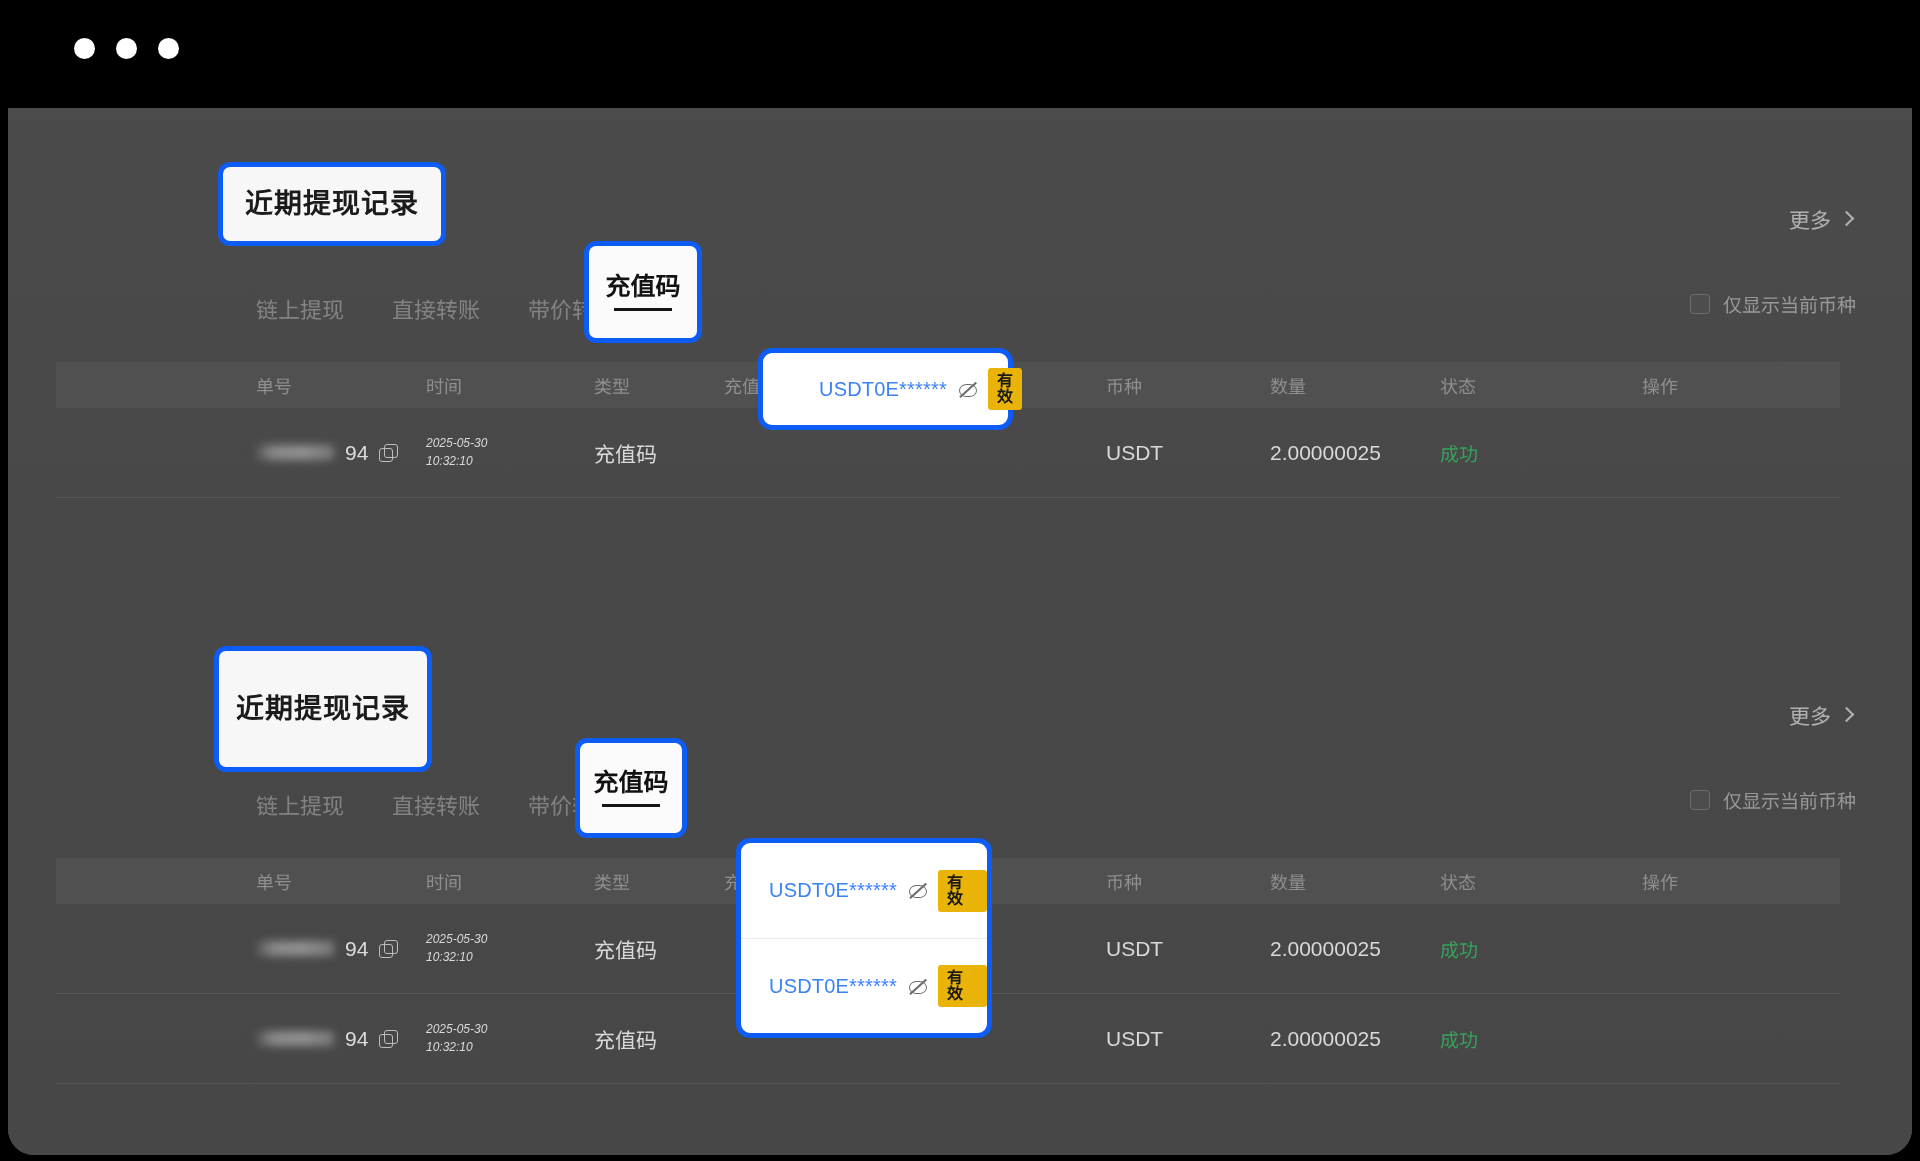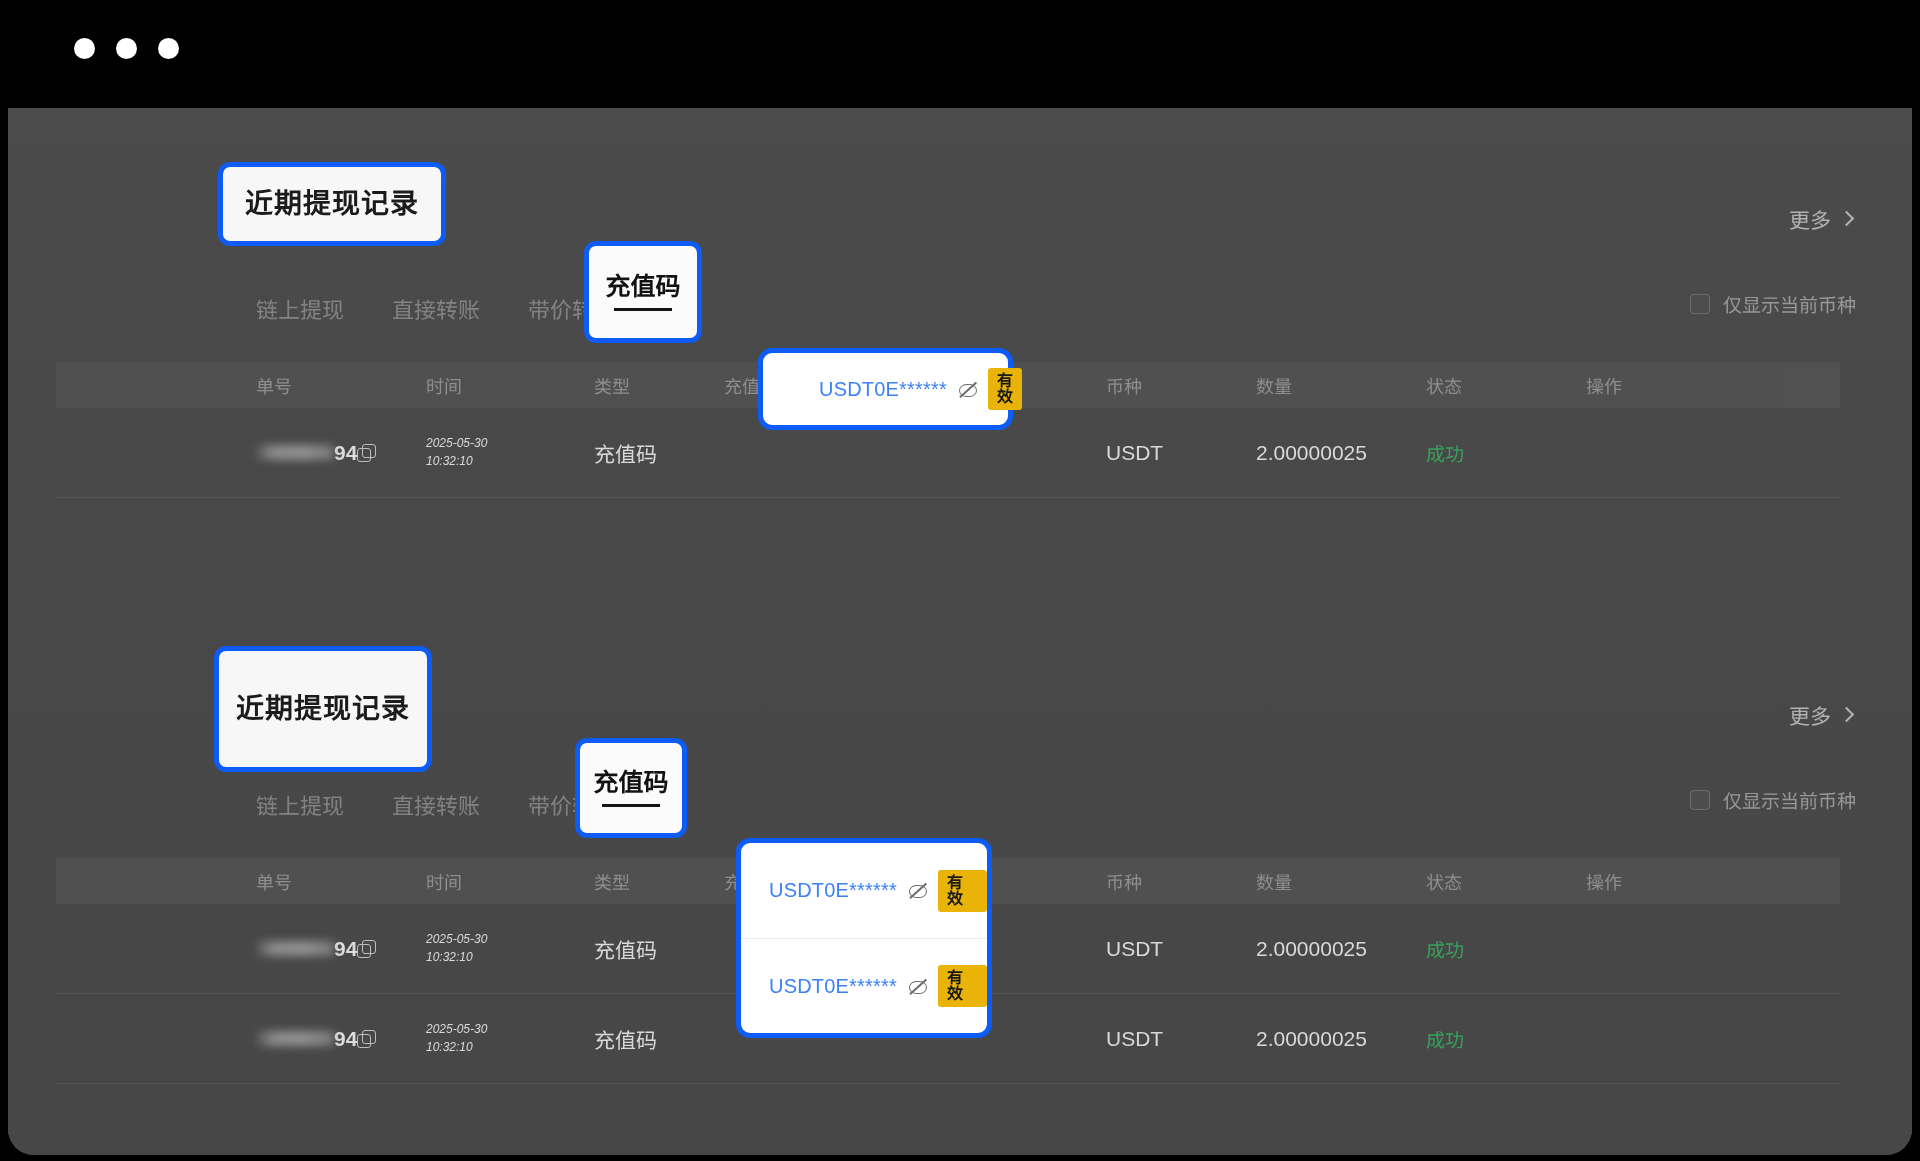--- a/index.html
+++ b/index.html
@@ -243,29 +243,28 @@
     color: #d9d9d9;
     font-size: 21px;
   }
   .trow.last { border-bottom: 1px solid #565656; }
 
   .c-order   { width: 170px; }
   .c-time    { width: 168px; }
   .c-type    { width: 130px; }
   .c-code    { width: 382px; }
   .c-coin    { width: 150px; }
-  .c-amount  { width: 170px; }
+  .c-amount  { width: 170px; margin-left: 14px; }
   .c-status  { width: 160px; }
-  .c-action  { flex: 1; text-align: left; }
+  .c-action  { flex: 1; text-align: center; }
 
   .order-cell {
     display: flex;
     align-items: center;
-    gap: 0;
-    font-weight: bold;
+    gap: 11px;
   }
   .blurred {
     display: inline-block;
     width: 78px;
     height: 15px;
     border-radius: 3px;
     background: linear-gradient(90deg,
        rgba(150,150,150,.15) 0%,
        rgba(175,175,175,.65) 22%,
        rgba(170,170,170,.75) 60%,

